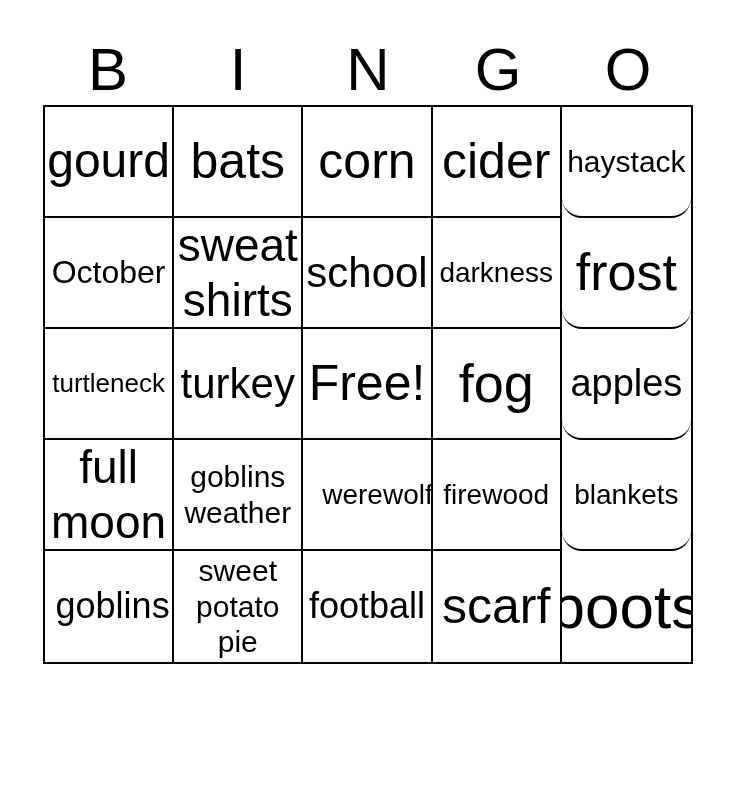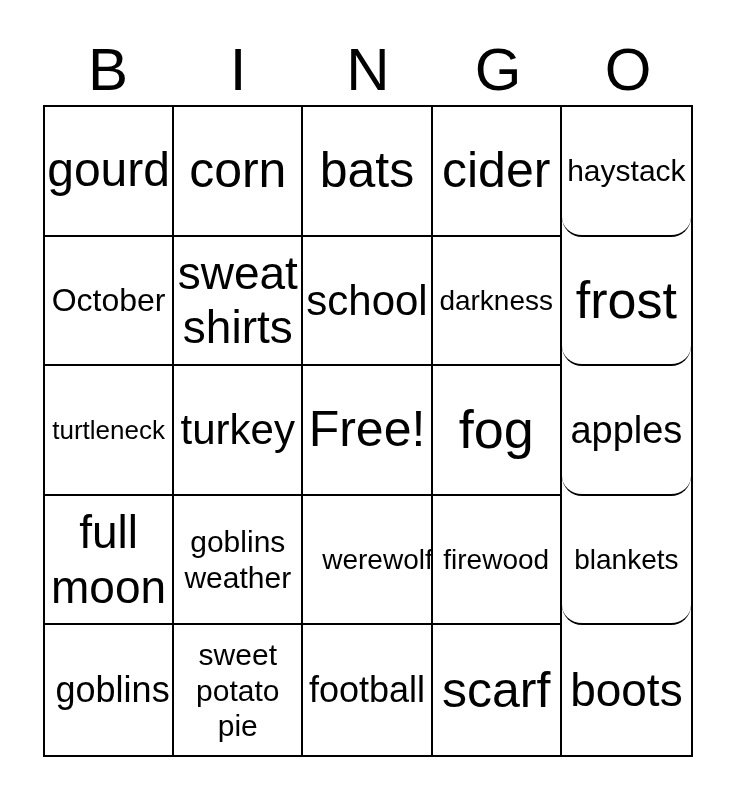--- a/index.html
+++ b/index.html
@@ -29,21 +29,21 @@
     font-size: 60px;
     line-height: 64px;
     font-weight: 400;
     color: #000000;
   }
   .bingo-grid {
     position: absolute;
     left: 43px;
     top: 105px;
     width: 650px;
-    height: 652px;
+    height: 559px;
     display: grid;
     grid-template-columns: repeat(5, 1fr);
     grid-template-rows: repeat(5, 1fr);
     border: 2px solid #000000;
     box-sizing: border-box;
     background: #ffffff;
   }
   .bingo-cell {
     border-right: 2px solid #000000;
     border-bottom: 2px solid #000000;
@@ -75,24 +75,24 @@
   <div class="bingo-letter">N</div>
   <div class="bingo-letter">G</div>
   <div class="bingo-letter">O</div>
 </div>
 
 <div class="bingo-grid">
   <div class="bingo-cell">
       <span class="cell-label" style="font-size: 48px;">gourd</span>
     </div>
   <div class="bingo-cell">
-      <span class="cell-label" style="font-size: 50px;">corn</span>
+      <span class="cell-label" style="font-size: 50px;">bats</span>
     </div>
   <div class="bingo-cell">
-      <span class="cell-label" style="font-size: 50px;">bats</span>
+      <span class="cell-label" style="font-size: 50px;">corn</span>
     </div>
   <div class="bingo-cell">
       <span class="cell-label" style="font-size: 50px;">cider</span>
     </div>
   <div class="bingo-cell">
       <span class="cell-label" style="font-size: 30px;">haystack</span>
     </div>
 
   <div class="bingo-cell">
       <span class="cell-label" style="font-size: 32px;">October</span>
@@ -148,15 +148,15 @@
   <div class="bingo-cell">
       <span class="cell-label" style="font-size: 30px;">sweet potato pie</span>
     </div>
   <div class="bingo-cell">
       <span class="cell-label" style="font-size: 36px;">football</span>
     </div>
   <div class="bingo-cell">
       <span class="cell-label" style="font-size: 50px;">scarf</span>
     </div>
   <div class="bingo-cell">
-      <span class="cell-label" style="font-size: 46px;">boots</span>
+      <span class="cell-label" style="font-size: 62px;">boots</span>
     </div>
 </div>
 
 </body></html>

